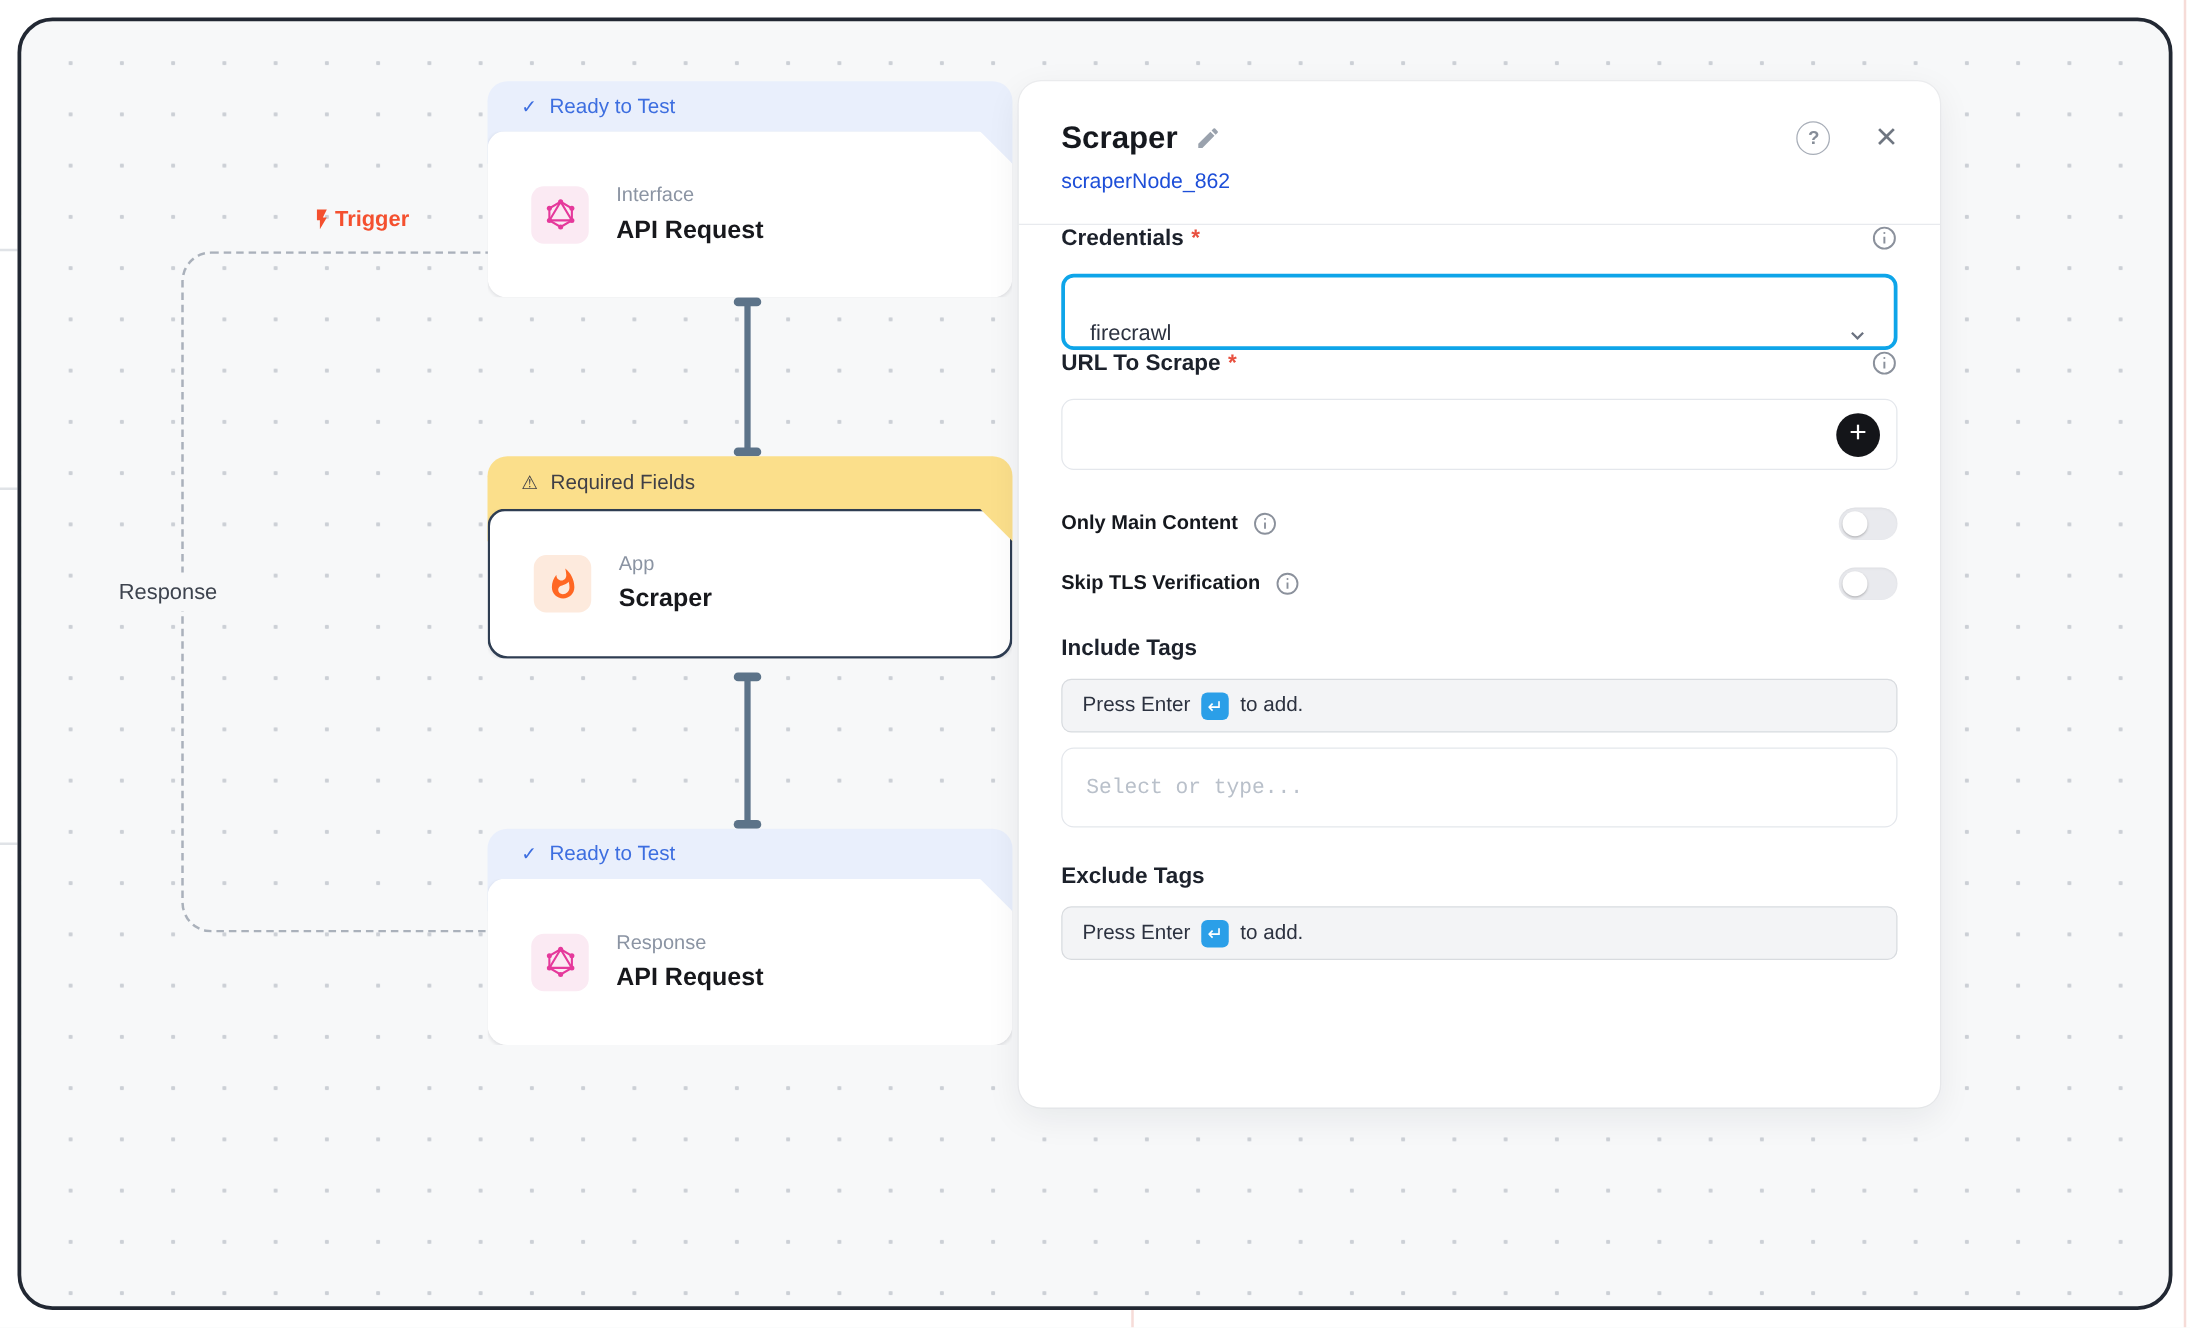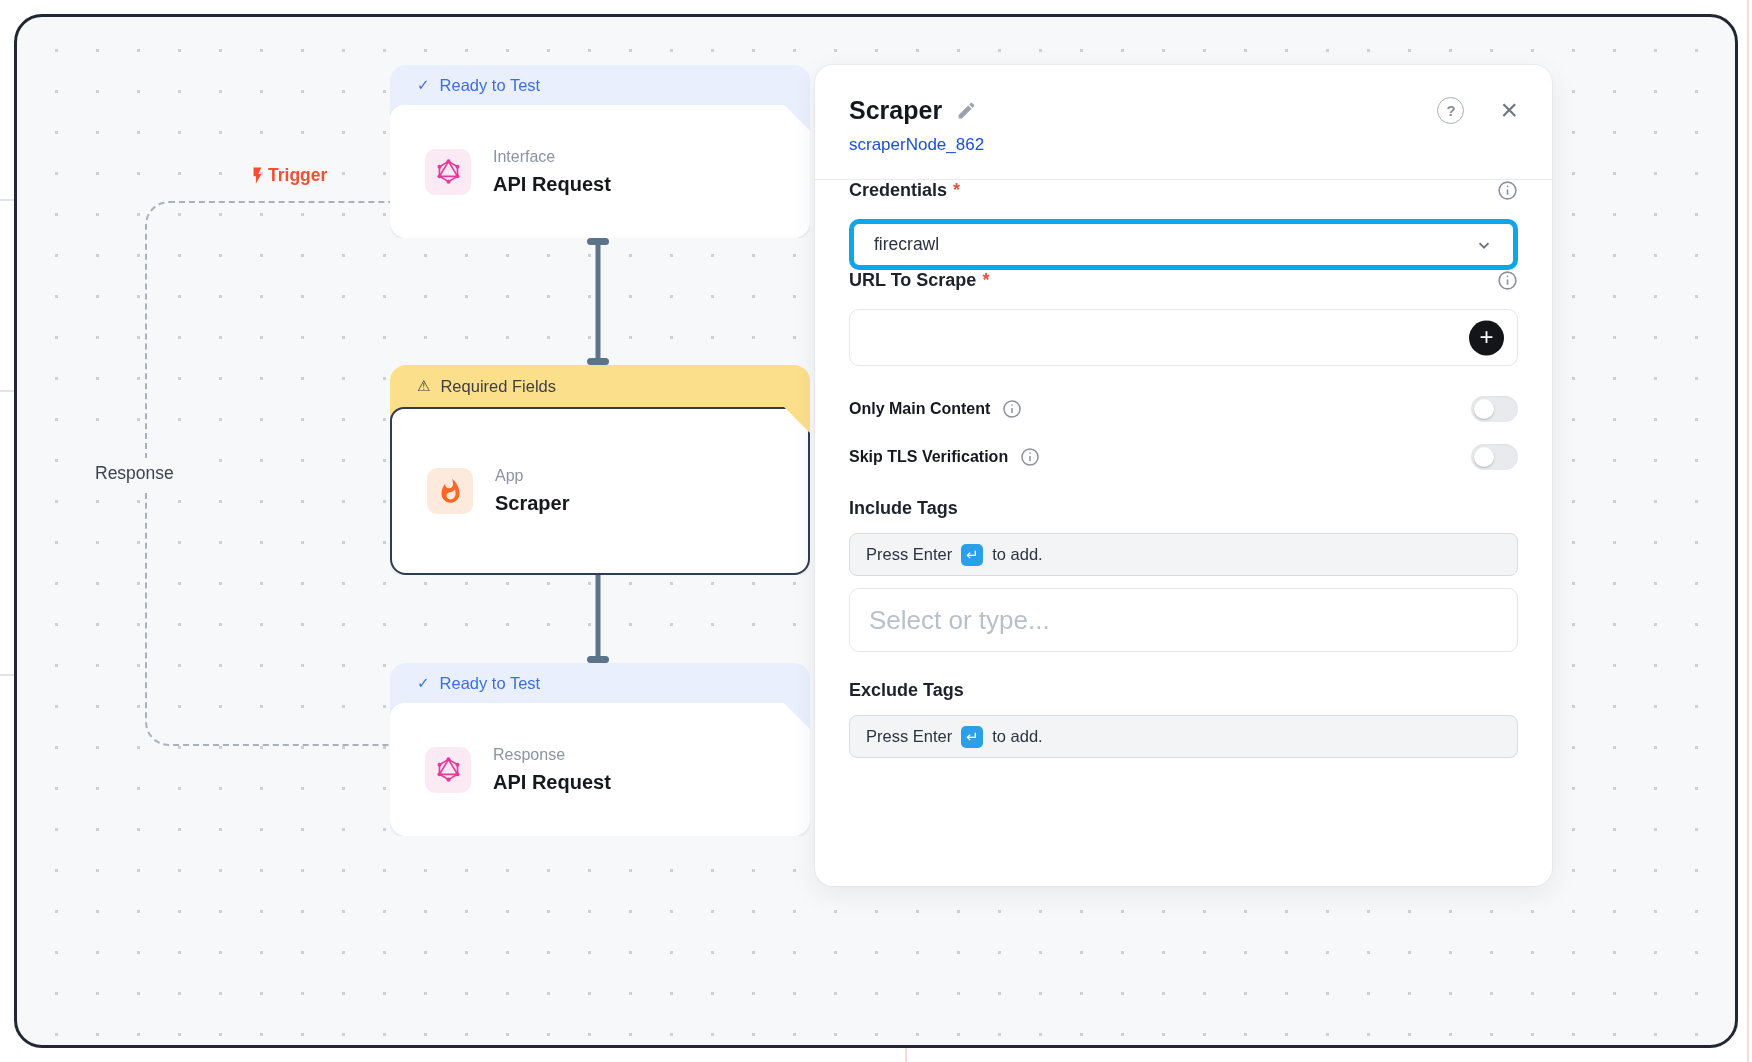--- a/index.html
+++ b/index.html
@@ -67,21 +67,21 @@
   .node-card {
     position:relative; margin-top:-26px;
     background:#ffffff;
     border-radius:14px 0 16px 16px;
     height:133px;
     display:flex; align-items:center; gap:22px;
     padding-left:35px;
     clip-path: polygon(0 0, calc(100% - 26px) 0, 100% 26px, 100% 100%, 0 100%);
     box-shadow: 0 1px 3px rgba(16,24,40,.10);
   }
-  .node-card.selected { border:2px solid #2e3d52; height:168px; }
+  .node-card.selected { border:2px solid #2e3d52; height:120px; }
   .node-icon {
     width:46px; height:46px; border-radius:10px;
     display:flex; align-items:center; justify-content:center;
     flex:none;
   }
   .node-icon.pink { background:#fbeaf3; }
   .node-icon.orange { background:#fdeadd; }
   .node-icon svg { width:27px; height:27px; }
   .node-kind { color:#8b94a3; font-size:16px; margin-bottom:7px; }
   .node-title { color:#17181c; font-size:20px; font-weight:700; }
@@ -119,23 +119,23 @@
   .panel-sub { margin-top:10px; font-size:17px; color:#1d4ed8; }
   .divider { margin:24px -34px 0; border-top:1px solid #e8eaee; }
 
   .field-row { display:flex; align-items:center; }
   .field-label { font-size:18px; font-weight:700; color:#1c212b; }
   .req { color:#e8503f; margin-left:6px; font-weight:700; font-size:18px; }
   .info-ico { margin-left:auto; width:21px; height:21px; flex:none; }
   .info-inline { margin-left:12px; width:20px; height:20px; flex:none; }
 
   .select-box {
-    margin-top:18px; height:51px;
-    border:5px solid #0ea5e9; border-radius:10px;
-    display:flex; align-items:center; justify-content:space-between;
+    margin-top:18px; height:61px;
+    border:3px solid #0ea5e9; border-radius:10px;
+    display:flex; align-items:flex-end; justify-content:space-between;
     padding:0 20px; font-size:17.5px; color:#2c3240;
   }
   .chev { width:18px; height:18px; }
 
   .text-input {
     margin-top:18px; height:57px; position:relative;
     border:1px solid #e4e7ec; border-radius:10px;
     display:flex; align-items:center;
   }
   .text-input input {
@@ -173,22 +173,22 @@
     padding:0 16px; font-size:16.5px; color:#2c3240;
   }
   .enter-key {
     width:22px; height:22px; border-radius:5px; background:#2b9fe8;
     color:#fff; font-size:15px;
     display:flex; align-items:center; justify-content:center;
   }
   .tag-input {
     margin-top:12px; height:64px; width:100%;
     border:1px solid #e4e7ec; border-radius:10px;
-    padding:15px 19px; font-size:26px; color:#2c3240;
-    outline:none; font-family:Liberation Sans, sans-serif;
+    padding:15px 19px; font-size:17px; color:#2c3240;
+    outline:none; font-family:Liberation Mono, monospace;
   }
   .tag-input::placeholder { color:#b9c0ca; }
 </style>
 </head>
 <body>
 
 <div class="artifact art-left" style="top:199px;"></div>
 <div class="artifact art-left" style="top:390px;"></div>
 <div class="artifact art-left" style="top:674px;"></div>
 <div class="artifact art-right"></div>

